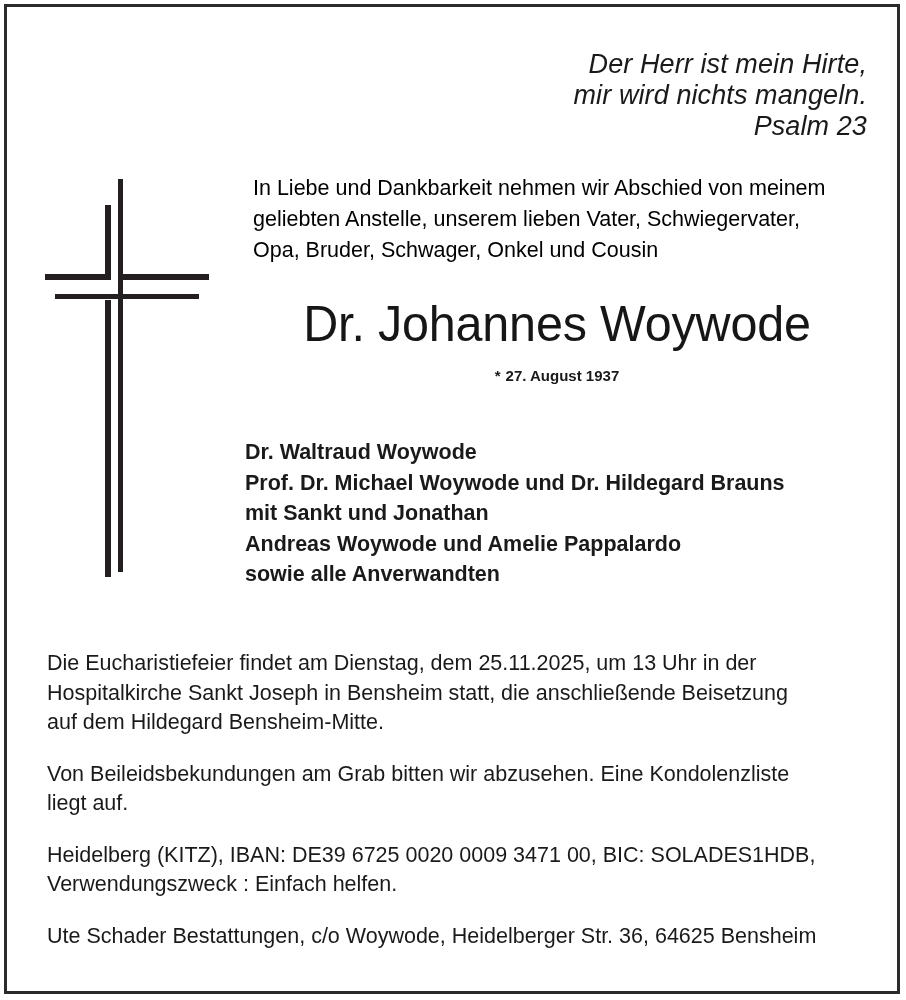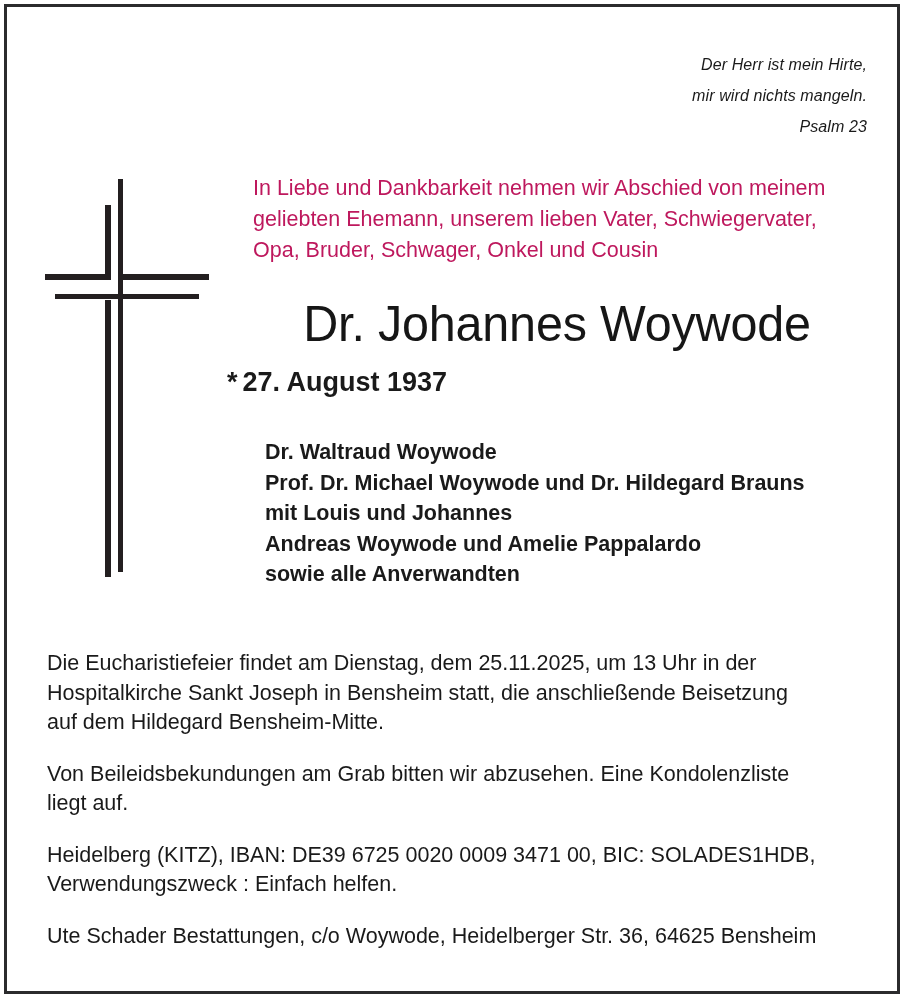--- a/index.html
+++ b/index.html
@@ -33,21 +33,21 @@
   }
 
   
   .epigraph {
     position: absolute;
     right: 30px;
     top: 42px;
     width: 420px;
     text-align: right;
     font-style: italic;
-    font-size: 16px;
+    font-size: 27px;
     line-height: 31px;
     color: #1a1a1a;
     letter-spacing: 0.1px;
   }
   .epigraph .verse-line { display: block; white-space: nowrap; }
 
   
   .cross-emblem {
     position: absolute;
     left: 30px;
@@ -58,21 +58,21 @@
   .cross-emblem svg { display: block; }
 
   
   .intro-block {
     position: absolute;
     left: 246px;
     top: 166px;
     width: 632px;
     font-size: 21.5px;
     line-height: 31px;
-    color: #be185d;
+    color: #000000;
   }
   .intro-block .intro-line { display: block; }
 
   
   .deceased-name {
     position: absolute;
     left: 230px;
     top: 288px;
     width: 640px;
     text-align: center;
@@ -81,38 +81,37 @@
     font-weight: 400;
     letter-spacing: -0.2px;
     color: #161616;
     transform: scaleX(0.97);
     transform-origin: center center;
   }
 
   
   .life-dates {
     position: absolute;
-    left: 220px;
+    left: 230px;
     top: 360px;
     width: 640px;
     display: flex;
     justify-content: center;
     gap: 78px;
-    font-size: 27px;
+    font-size: 15px;
     font-weight: bold;
     color: #1a1a1a;
-    flex-direction: column;
   }
   .life-dates .date-item { white-space: nowrap; }
   .life-dates .date-symbol { margin-right: 5px; }
 
   
   .family-block {
     position: absolute;
-    left: 258px;
+    left: 238px;
     top: 430px;
     width: 620px;
     font-size: 21.5px;
     line-height: 30.5px;
     font-weight: bold;
     color: #1a1a1a;
   }
   .family-block .family-line { display: block; white-space: nowrap; }
 
   
@@ -153,36 +152,36 @@
         <rect x="8" y="107" width="66" height="6" fill="#231f20"></rect>
 
         <rect x="86" y="107" width="86" height="6" fill="#231f20"></rect>
 
         <rect x="18" y="127" width="144" height="5" fill="#231f20"></rect>
       </svg>
     </div>
 
     <div class="intro-block">
       <span class="intro-line">In Liebe und Dankbarkeit nehmen wir Abschied von meinem</span>
-      <span class="intro-line">geliebten Ehemann, unserem lieben Vater, Schwiegervater,</span>
+      <span class="intro-line">geliebten Anstelle, unserem lieben Vater, Schwiegervater,</span>
       <span class="intro-line">Opa, Bruder, Schwager, Onkel und Cousin</span>
     </div>
 
     <div class="deceased-name">Dr. Johannes Woywode</div>
 
     <div class="life-dates">
       <div class="date-item">
         <span class="date-symbol">*</span><span>27. August 1937</span>
       </div>
     </div>
 
     <div class="family-block">
       <span class="family-line">Dr. Waltraud Woywode</span>
       <span class="family-line">Prof. Dr. Michael Woywode und Dr. Hildegard Brauns</span>
-      <span class="family-line">mit Louis und Johannes</span>
+      <span class="family-line">mit Sankt und Jonathan</span>
       <span class="family-line">Andreas Woywode und Amelie Pappalardo</span>
       <span class="family-line">sowie alle Anverwandten</span>
     </div>
 
     <div class="body-block">
 
       <p class="body-paragraph">
         <span class="body-line">Die Eucharistiefeier findet am Dienstag, dem 25.11.2025, um 13 Uhr in der</span>
         <span class="body-line">Hospitalkirche Sankt Joseph in Bensheim statt, die anschließende Beisetzung</span>
         <span class="body-line">auf dem Hildegard Bensheim-Mitte.</span>

